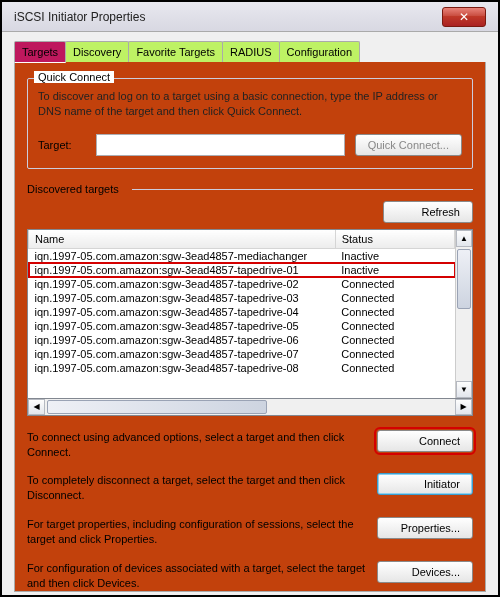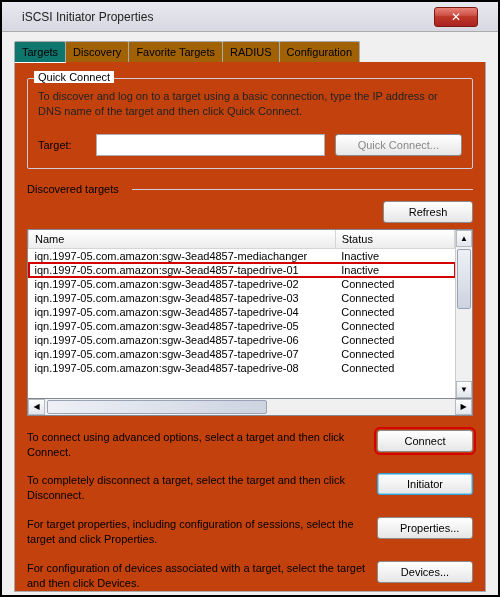--- a/index.html
+++ b/index.html
@@ -15,21 +15,21 @@
     border: 2px solid #000;
     background: #f0f0f0;
     position: relative;
     overflow: hidden;
   }
   .titlebar {
     height: 30px;
     background: linear-gradient(to bottom, #e8e8ef 0%, #d8d8e2 100%);
     display: flex;
     align-items: center;
-    padding: 0 20px;
+    padding: 0 12px;
     border-bottom: 1px solid #aaa;
   }
   .titlebar .title {
     flex: 1;
     font-size: 12px;
     color: #222;
   }
   .close-btn {
     width: 44px;
     height: 20px;
@@ -49,29 +49,29 @@
   .tabs {
     display: flex;
     border-bottom: 1px solid #aaa;
     position: relative;
     top: 1px;
   }
   .tab {
     padding: 4px 7px;
     border: 1px solid #aaa;
     border-bottom: none;
-    background: #a16207;
+    background: #bef264;
     font-size: 11px;
     cursor: pointer;
     margin-right: -1px;
     border-top-left-radius: 2px;
     border-top-right-radius: 2px;
   }
   .tab.active {
-    background: #0f766e;
+    background: #be185d;
     position: relative;
     z-index: 2;
     border-bottom: 1px solid #fff;
     margin-bottom: -1px;
   }
   .tabpanel {
     background: #c2410c;
     border: 1px solid #aaa;
     border-top: none;
     padding: 10px 12px 12px 12px;
@@ -113,21 +113,22 @@
     font-size: 11px;
   }
   .btn {
     height: 22px;
     min-width: 90px;
     border: 1px solid #8a8a8a;
     background: linear-gradient(to bottom, #fff 0%, #e6e6e6 100%);
     border-radius: 3px;
     font-size: 11px;
     cursor: pointer;
-    padding: 0 22px;
+    padding: 0 12px;
+    text-align: right;
   }
   .btn:disabled {
     color: #888;
     cursor: default;
   }
   .section-label {
     margin: 14px 0 2px 0;
     font-size: 11px;
     position: relative;
   }

